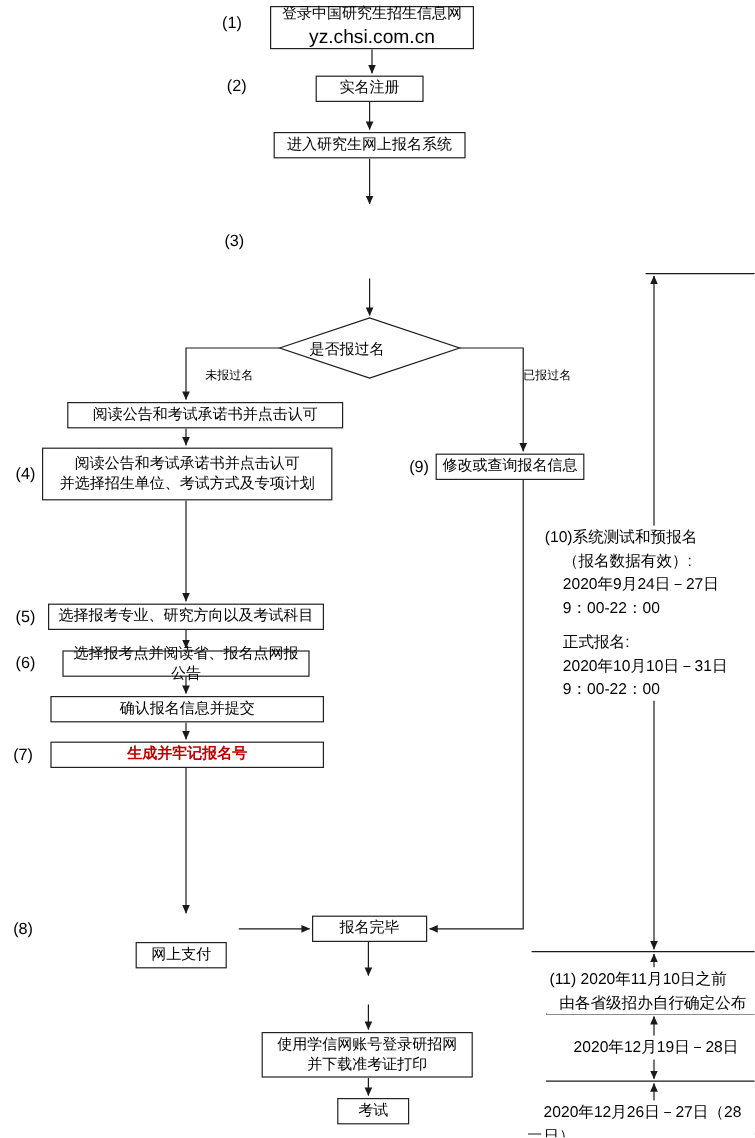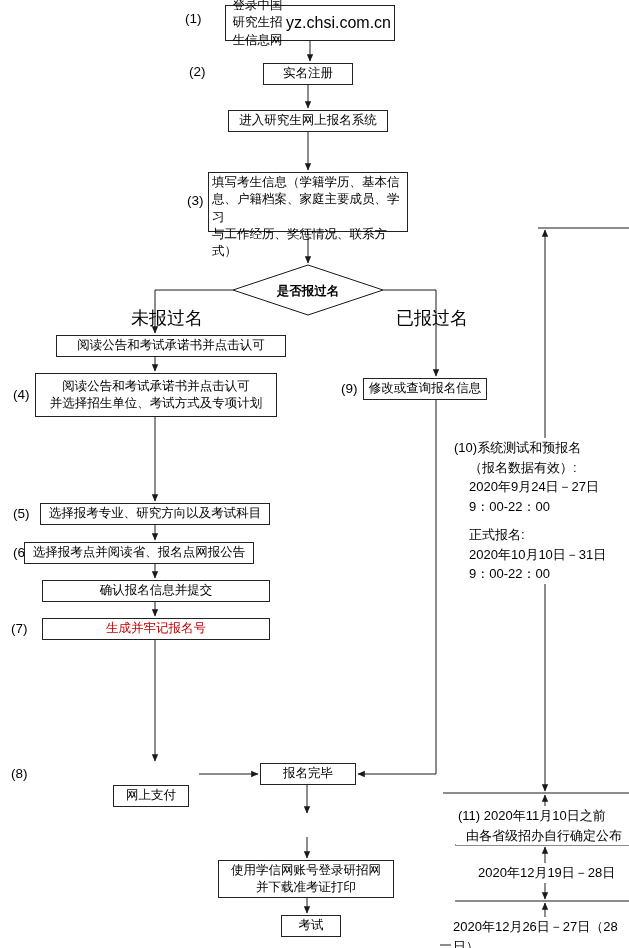--- a/index.html
+++ b/index.html
@@ -4,28 +4,28 @@
 <style>
   html,body{margin:0;padding:0;background:#ffffff;}
   body{font-family:"Liberation Sans","DejaVu Sans",sans-serif;color:#000;}
   .canvas{position:relative;width:629px;height:948px;background:#fff;overflow:hidden;}
   .connectors{position:absolute;left:0;top:0;}
   .c{stroke:#1a1a1a;stroke-width:1;fill:none;}
   .ae{marker-end:url(#ah);}
   .as{marker-start:url(#ah);}
   .shape{fill:#ffffff;stroke:#1a1a1a;stroke-width:1;}
   .box{position:absolute;box-sizing:border-box;border:1px solid #222222;background:#ffffff;
-       display:flex;flex-direction:row;align-items:center;justify-content:center;
+       display:flex;flex-direction:column;align-items:center;justify-content:center;
        text-align:center;font-size:12.5px;line-height:1.38;padding:1px 3px;}
   .pre{white-space:pre-line;}
   .ta-l{text-align:left;align-items:flex-start;}
-  .hl{color:#c00000;font-weight:normal;}
+  .hl{color:#c00000;font-weight:bold;}
   .num{position:absolute;font-size:13.5px;}
-  .blabel{position:absolute;font-size:18px;}
-  .dtext{position:absolute;font-size:12.5px;text-align:center;font-weight:bold;}
+  .blabel{position:absolute;font-size:10px;margin-left:40px;}
+  .dtext{position:absolute;font-size:12.5px;}
   .ann{position:absolute;background:#ffffff;font-size:13px;line-height:1.5;padding:0 2px;}
   .ann .indent{margin-left:15px;white-space:pre-line;}
   .ann .gap{margin-top:9px;}
   .sub{font-size:16px;}
 </style>
 </head>
 <body>
 
 <div class="canvas">
 
@@ -86,25 +86,20 @@
   </div>
 
   <div class="box" style="left:263px;top:63px;width:90px;height:22px">
     <div>实名注册</div>
   </div>
 
   <div class="box" style="left:228px;top:110px;width:160px;height:22px">
     <div>进入研究生网上报名系统</div>
   </div>
 
-  <div class="box ta-l" style="left:208px;top:172px;width:200px;height:60px">
-    <div class="pre">填写考生信息（学籍学历、基本信
-息、户籍档案、家庭主要成员、学习
-与工作经历、奖惩情况、联系方式）</div>
-  </div>
 
   <div class="dtext" style="left:258px;top:283px;width:100px">是否报过名</div>
   <div class="blabel" style="left:131px;top:306px">未报过名</div>
   <div class="blabel" style="left:396px;top:306px">已报过名</div>
 
   <div class="box" style="left:56px;top:335px;width:230px;height:22px">
     <div>阅读公告和考试承诺书并点击认可</div>
   </div>
 
   <div class="box" style="left:35px;top:373px;width:242px;height:44px">
@@ -113,21 +108,21 @@
   </div>
 
   <div class="box" style="left:363px;top:378px;width:124px;height:22px">
     <div>修改或查询报名信息</div>
   </div>
 
   <div class="box" style="left:40px;top:503px;width:230px;height:22px">
     <div>选择报考专业、研究方向以及考试科目</div>
   </div>
 
-  <div class="box" style="left:24px;top:542px;width:230px;height:22px">
+  <div class="box" style="left:52px;top:542px;width:206px;height:22px">
     <div>选择报考点并阅读省、报名点网报公告</div>
   </div>
 
   <div class="box" style="left:42px;top:580px;width:228px;height:22px">
     <div>确认报名信息并提交</div>
   </div>
 
   <div class="box" style="left:42px;top:618px;width:228px;height:22px">
     <div class="hl">生成并牢记报名号</div>
   </div>

